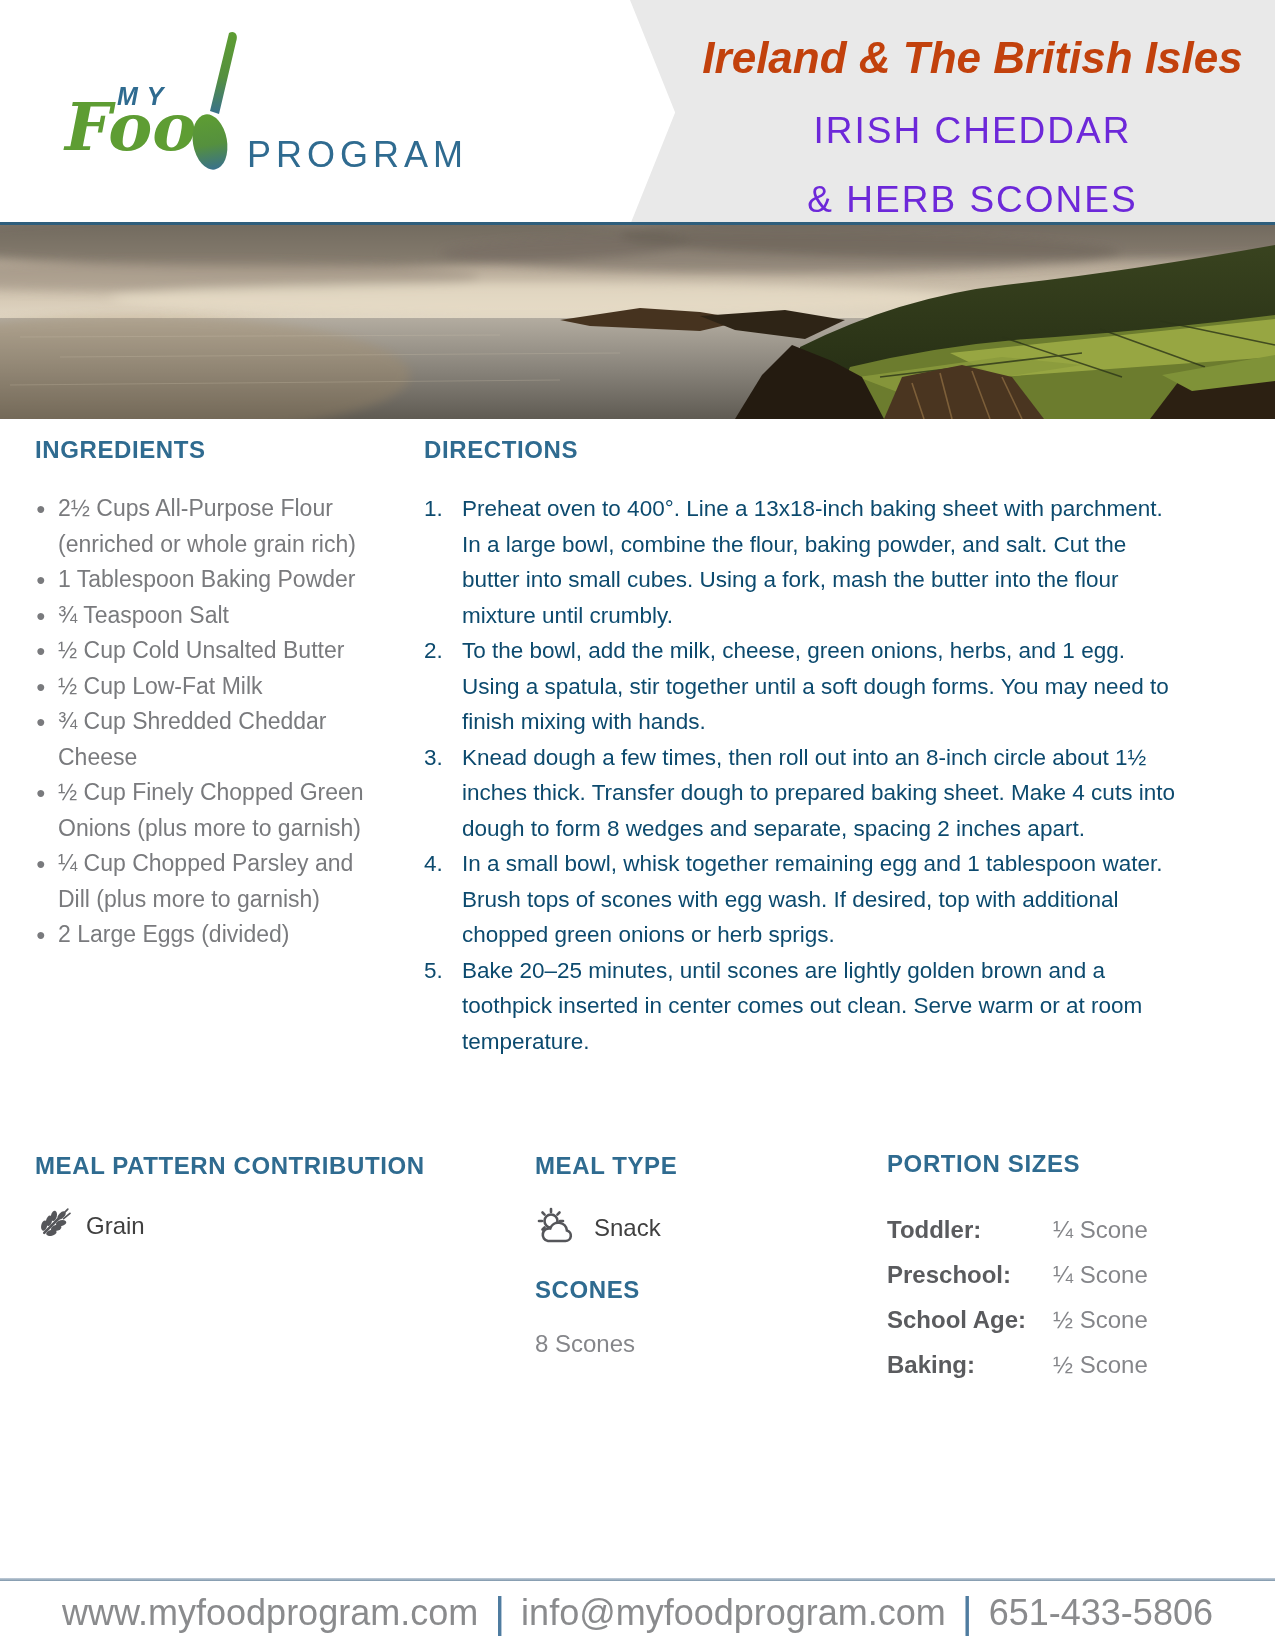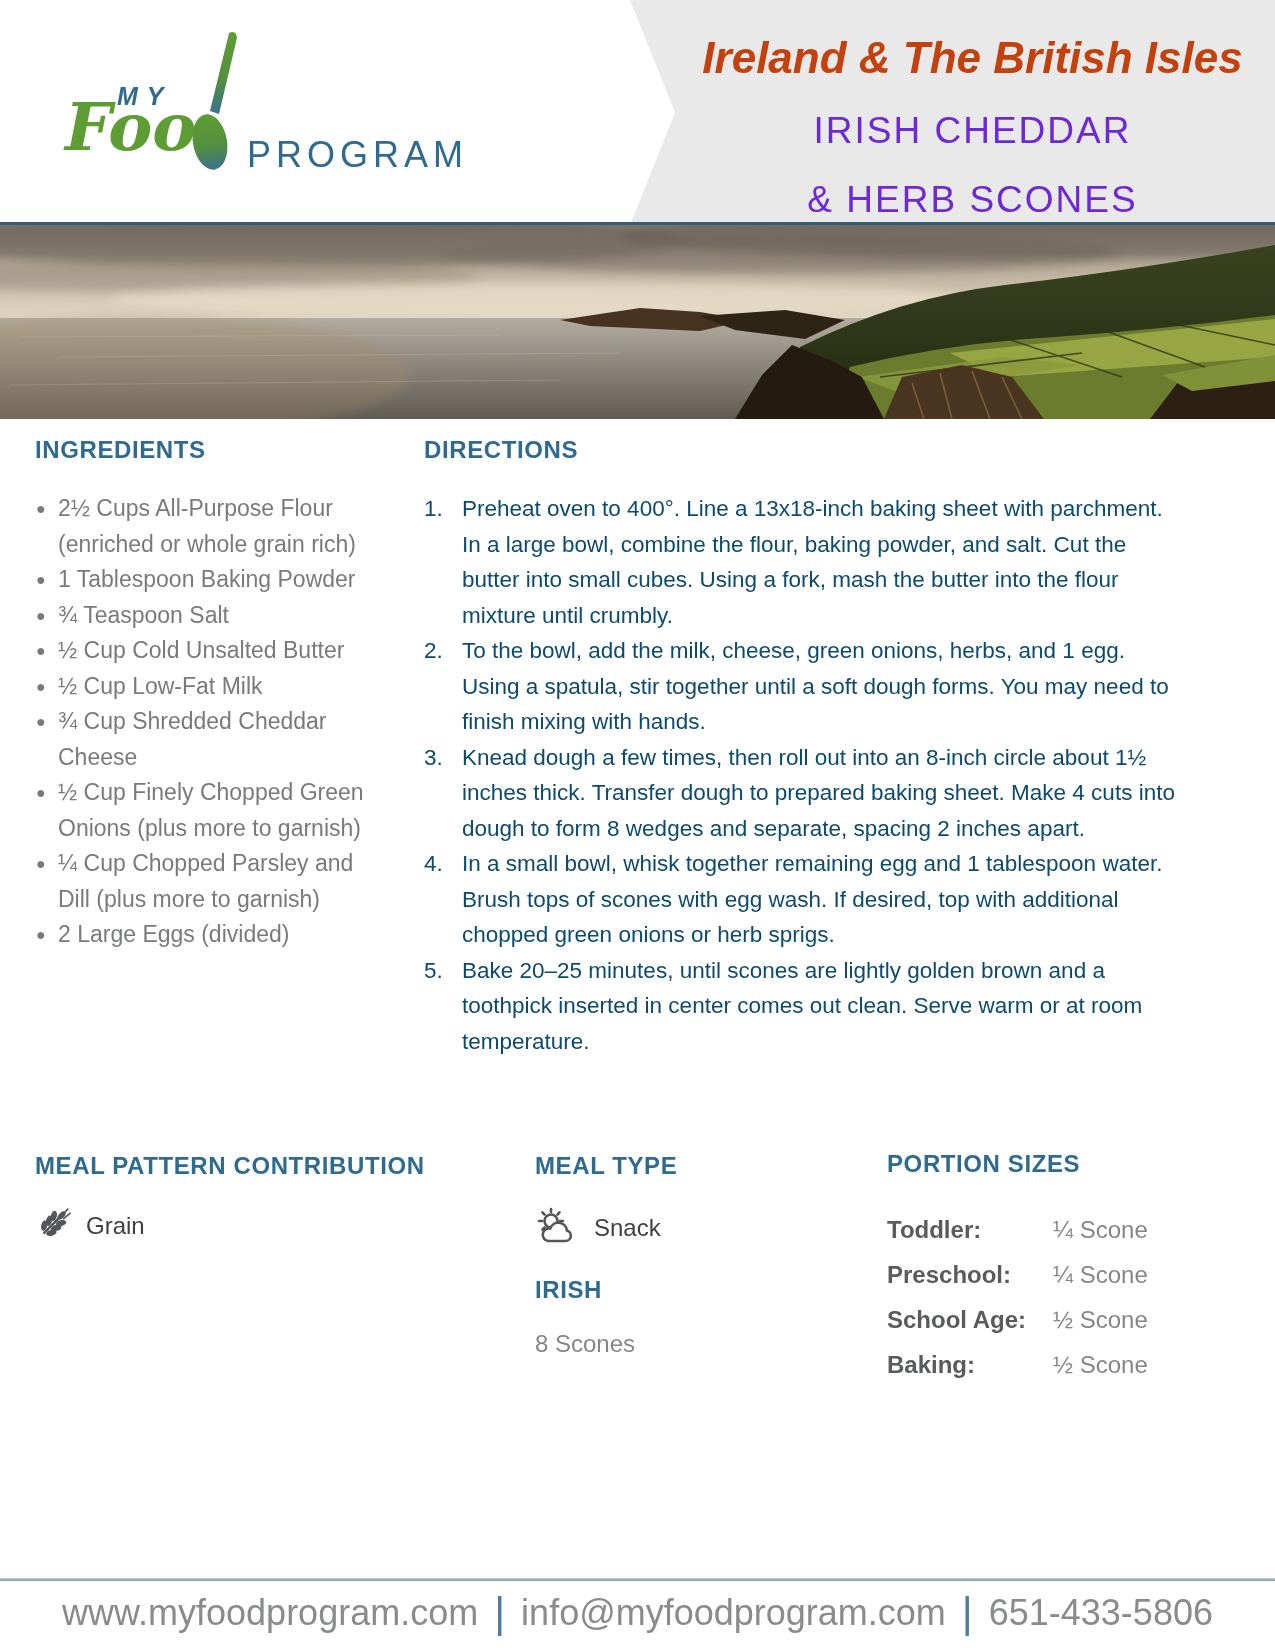--- a/index.html
+++ b/index.html
@@ -287,21 +287,21 @@
           <line x1="24.5" y1="6.5" x2="22.4" y2="8.6"></line>
           <line x1="28" y1="15" x2="25" y2="15"></line>
           <path d="M13 35h17.5a5.4 5.4 0 0 0 1.4-10.6 8.6 8.6 0 0 0-16.7-1.9A5.9 5.9 0 0 0 13 35Z" fill="#ffffff"></path>
         </svg>
       </span>
       <span class="label">Snack</span>
     </div>
   </section>
 
   <section class="yield">
-    <h2 class="section-heading">IRISH</h2>
+    <h2 class="section-heading">SCONES</h2>
     <div class="plain-value">8 Scones</div>
   </section>
 
   <section class="portions">
     <h2 class="section-heading">PORTION SIZES</h2>
     <div class="portion-rows">
 
         <div class="portion-row">
           <span class="portion-label">Toddler:</span>
           <span class="portion-value">¼ Scone</span>

